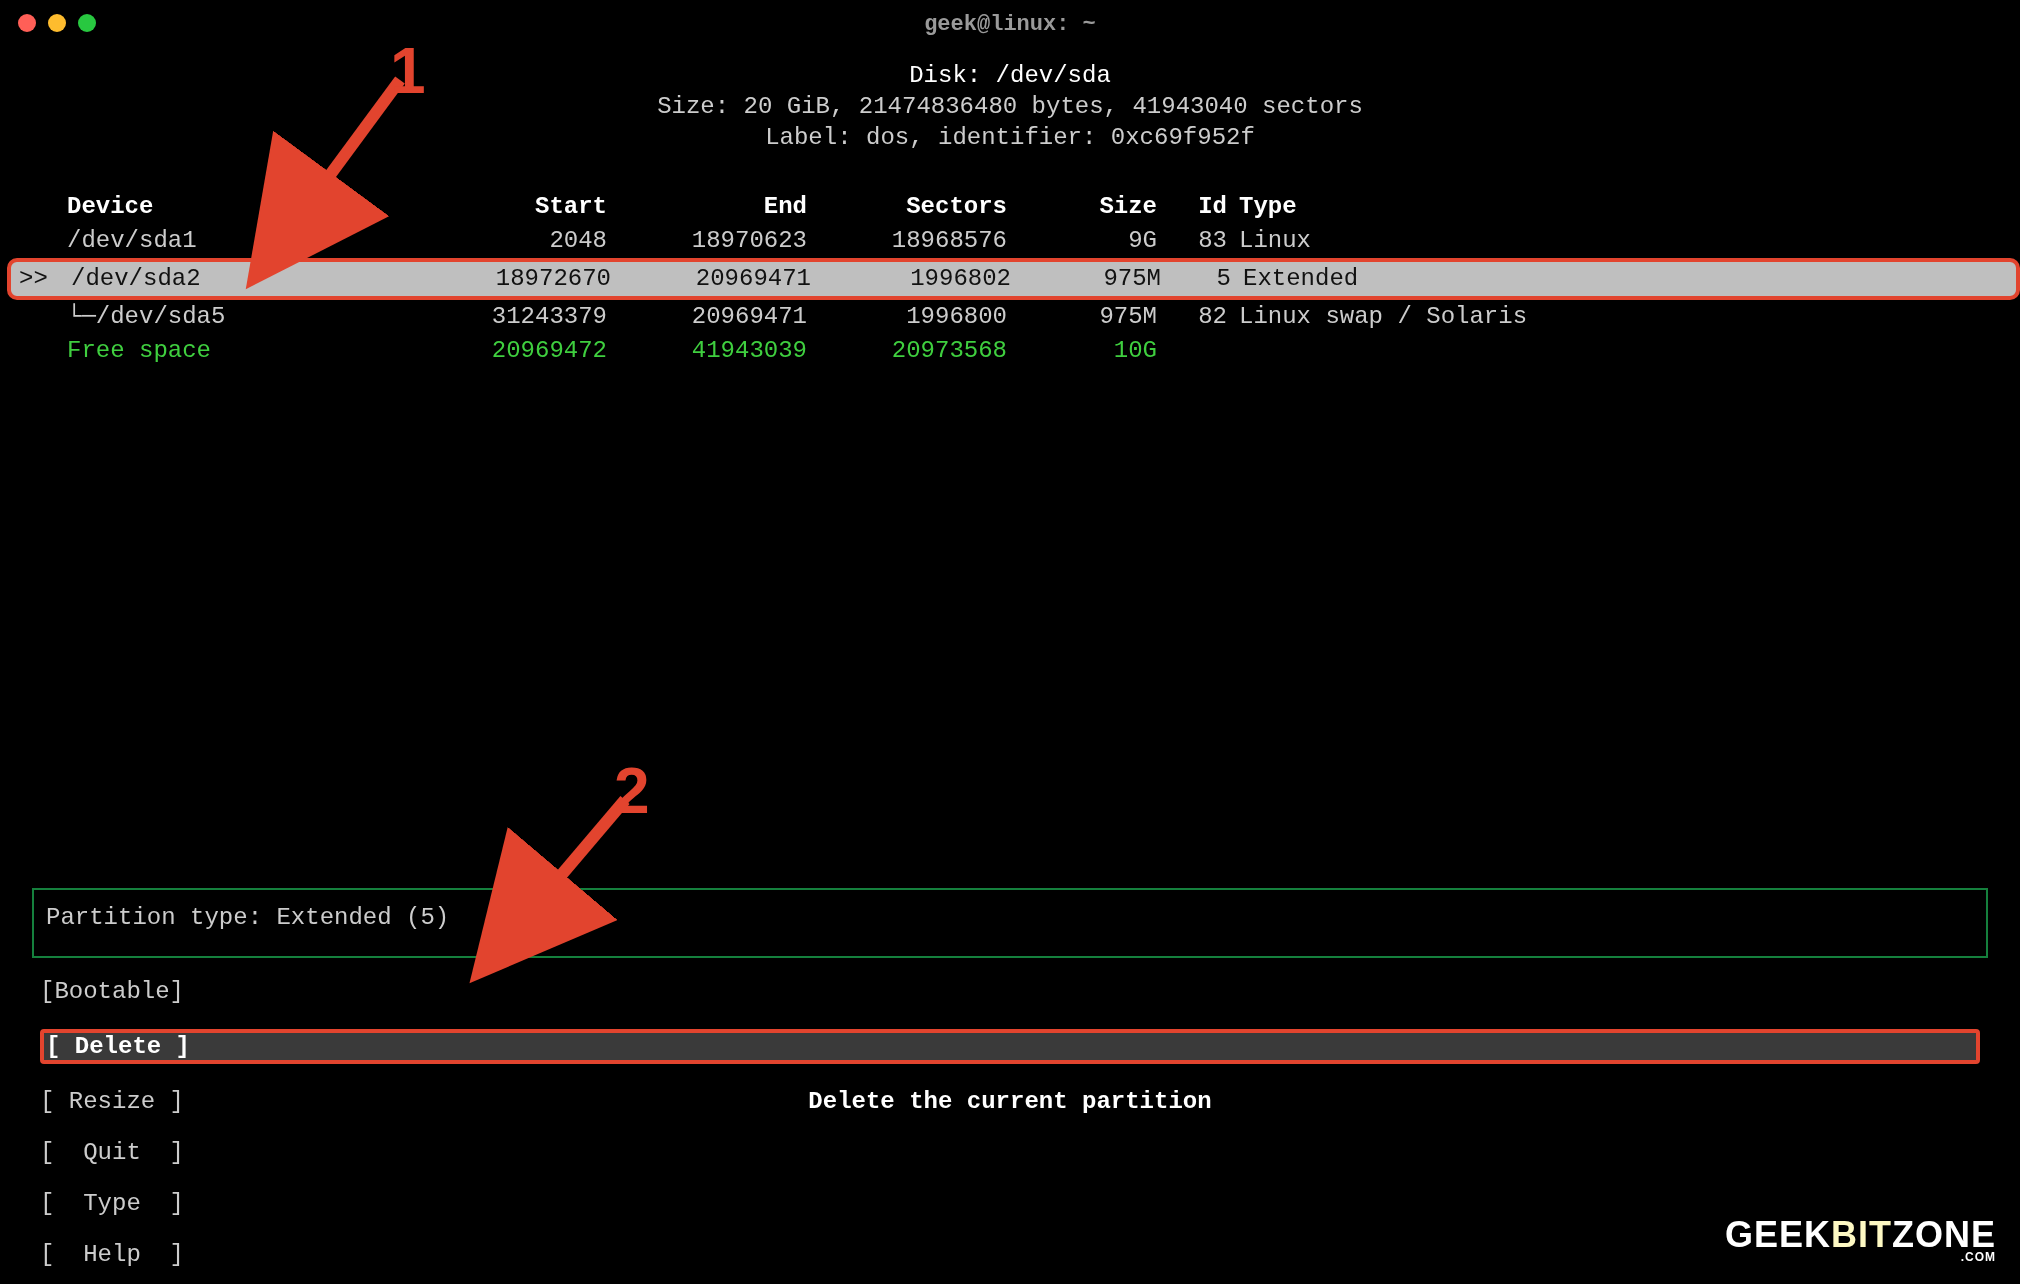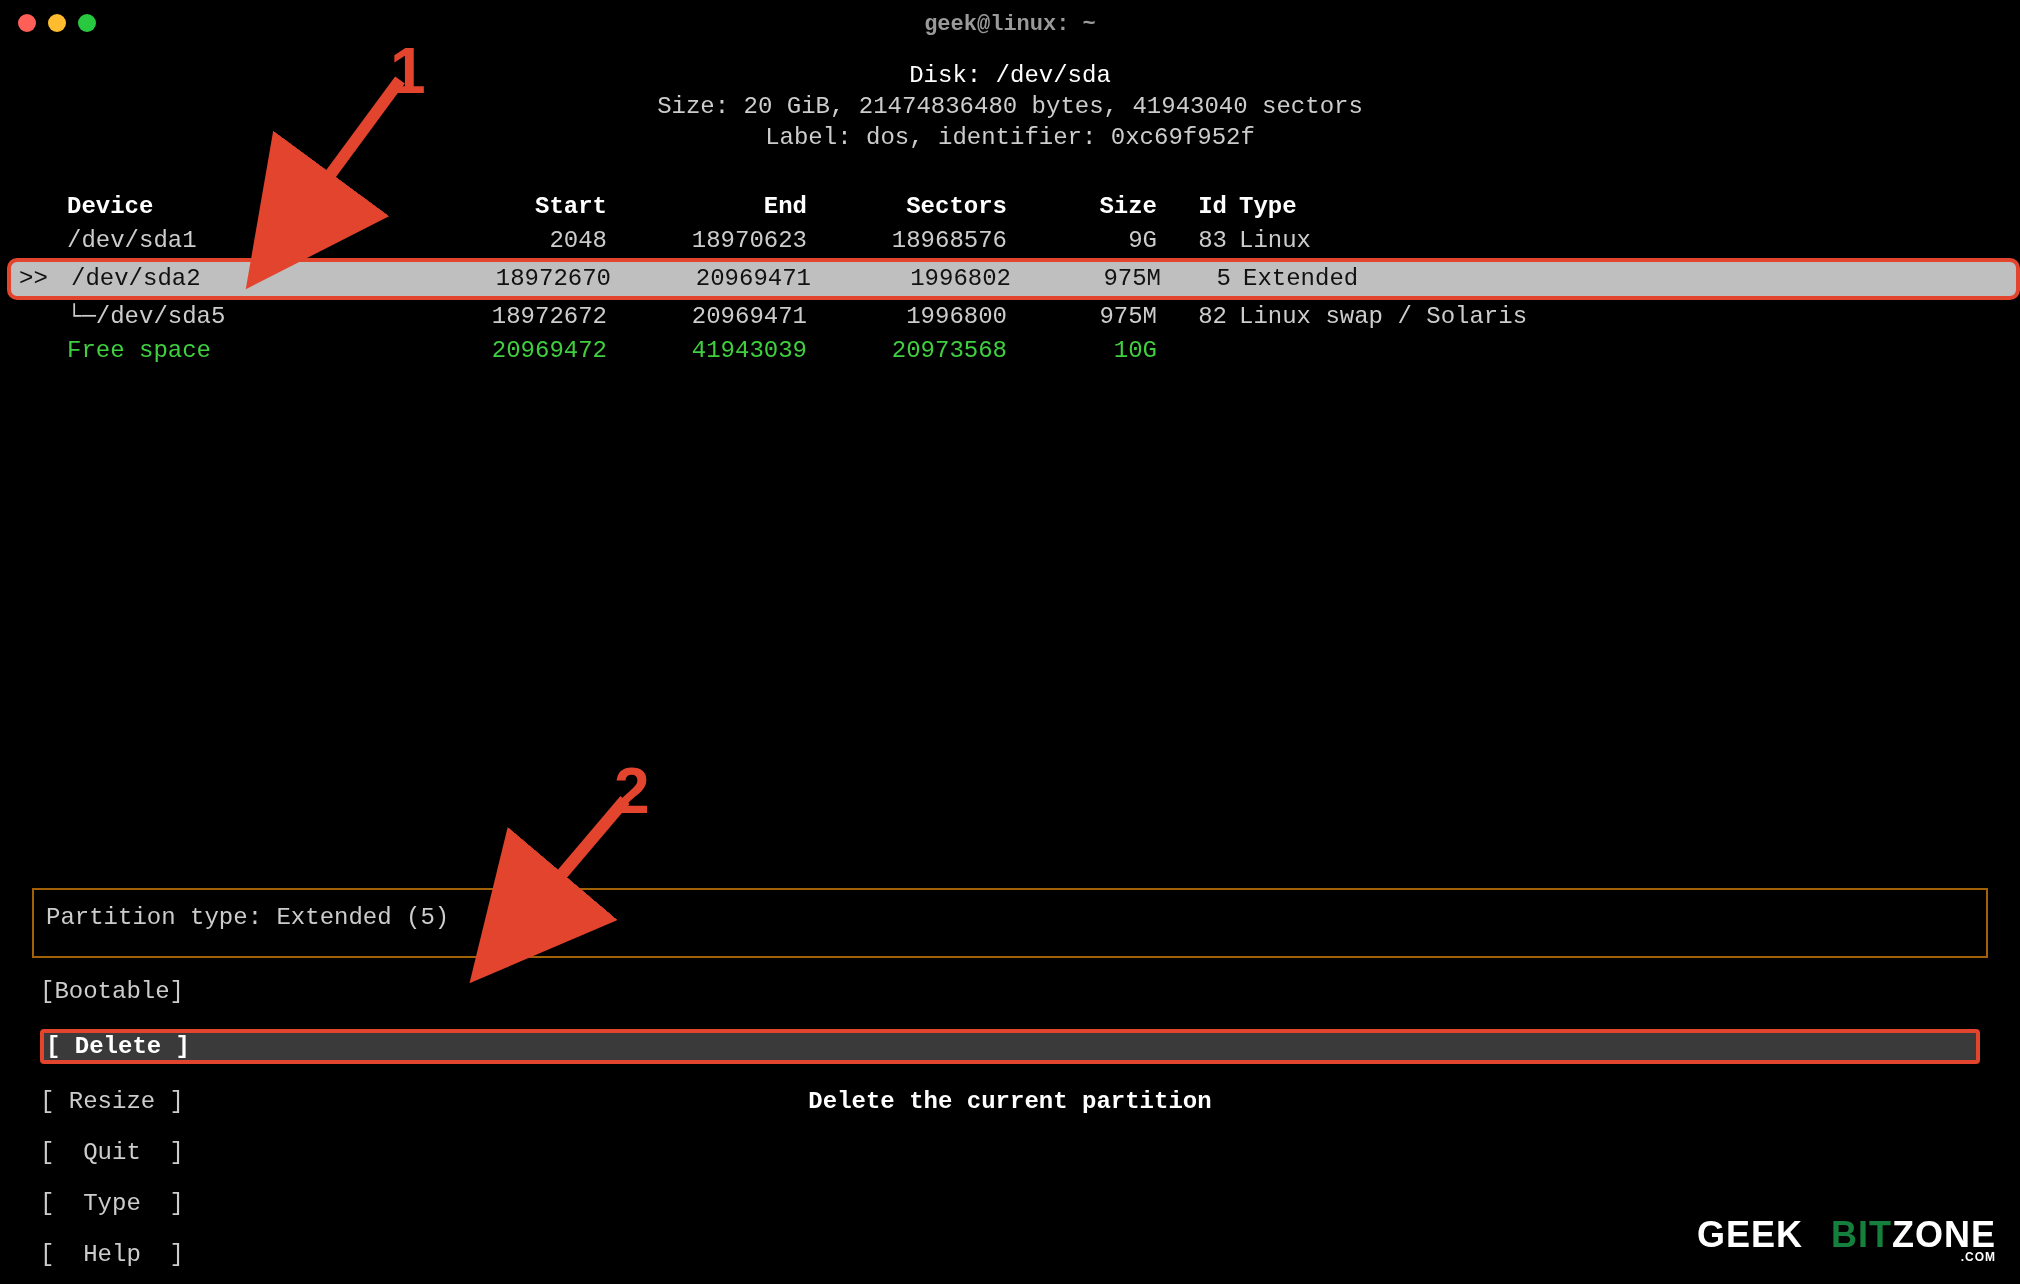--- a/index.html
+++ b/index.html
@@ -78,21 +78,21 @@
     line-height: 34px;
   }
   .prow.free { color: #3fcf3f; }
 
   
   .infobox {
     position: absolute;
     left: 32px; right: 32px;
     top: 888px;
     height: 70px;
-    border: 2px solid #a16207;
+    border: 2px solid #15803d;
     padding: 14px 12px;
     font-size: 24px;
   }
 
   
   .menu {
     position: absolute;
     left: 0; right: 0;
     top: 978px;
     display: flex;
@@ -137,21 +137,21 @@
   
   .watermark {
     position: absolute;
     right: 24px; bottom: 20px;
     font-family: Arial, sans-serif;
     font-weight: 900;
     font-size: 36px;
     letter-spacing: 1px;
     color: #fff;
   }
-  .watermark .orange { color: #15803d; margin-left: 28px; }
+  .watermark .orange { color: #fef9c3; }
   .watermark .dotcom {
     display: block;
     text-align: right;
     font-size: 12px;
     font-weight: 700;
     letter-spacing: 1px;
     margin-top: -6px;
   }
 </style>
 </head>
@@ -179,21 +179,21 @@
     <span class="c-end">End</span>
     <span class="c-sectors">Sectors</span>
     <span class="c-size">Size</span>
     <span class="c-id">Id</span>
     <span class="c-type">Type</span>
   </div>
 
   <div id="rows-container">
       <div class="prow"><span class="c-mark"></span><span class="c-device">/dev/sda1</span><span class="c-boot">*</span><span class="c-start">2048</span><span class="c-end">18970623</span><span class="c-sectors">18968576</span><span class="c-size">9G</span><span class="c-id">83</span><span class="c-type">Linux</span></div>
       <div class="prow sel"><span class="c-mark">&gt;&gt;</span><span class="c-device">/dev/sda2</span><span class="c-boot"></span><span class="c-start">18972670</span><span class="c-end">20969471</span><span class="c-sectors">1996802</span><span class="c-size">975M</span><span class="c-id">5</span><span class="c-type">Extended</span></div>
-      <div class="prow"><span class="c-mark"></span><span class="c-device">└─/dev/sda5</span><span class="c-boot"></span><span class="c-start">18972672</span><span class="c-end">20969471</span><span class="c-sectors">1996800</span><span class="c-size">975M</span><span class="c-id">82</span><span class="c-type">Linux swap / Solaris</span></div>
+      <div class="prow"><span class="c-mark"></span><span class="c-device">└─/dev/sda5</span><span class="c-boot"></span><span class="c-start">31243379</span><span class="c-end">20969471</span><span class="c-sectors">1996800</span><span class="c-size">975M</span><span class="c-id">82</span><span class="c-type">Linux swap / Solaris</span></div>
       <div class="prow free"><span class="c-mark"></span><span class="c-device">Free space</span><span class="c-boot"></span><span class="c-start">20969472</span><span class="c-end">41943039</span><span class="c-sectors">20973568</span><span class="c-size">10G</span><span class="c-id"></span><span class="c-type"></span></div>
     </div>
 </div>
 
 <div class="infobox">
   <span>Partition type: Extended (5)</span>
 </div>
 
 <div class="menu" id="menu-container">
     <span class="mbtn">[Bootable]</span>

